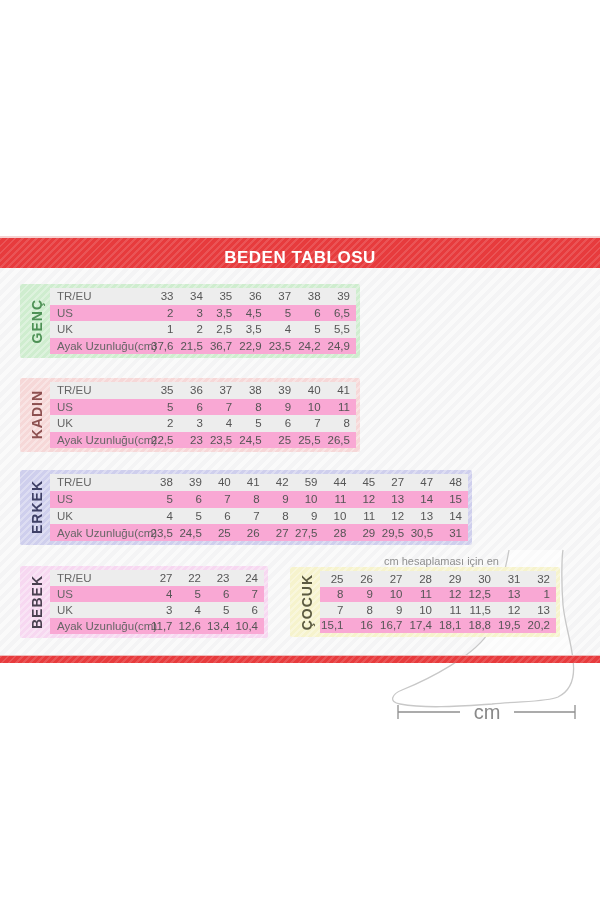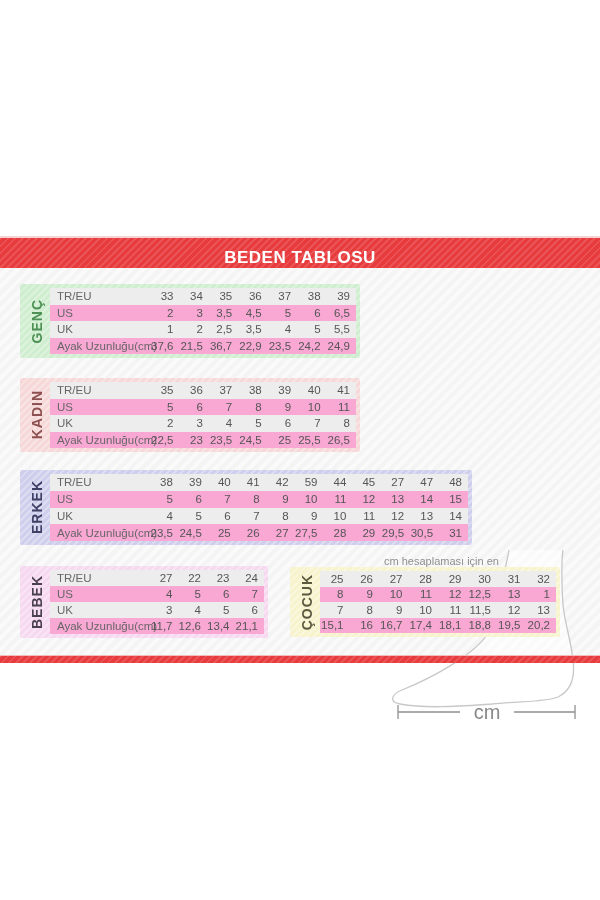--- a/index.html
+++ b/index.html
@@ -265,21 +265,21 @@
           <div class="cell">3</div>
           <div class="cell">4</div>
           <div class="cell">5</div>
           <div class="cell">6</div>
         </div>
         <div class="row">
           <div class="row-label">Ayak Uzunluğu(cm)</div>
           <div class="cell">11,7</div>
           <div class="cell">12,6</div>
           <div class="cell">13,4</div>
-          <div class="cell">21,1</div>
+          <div class="cell">10,4</div>
         </div>
       </div>
   </div>
 
   <div class="size-table t-cocuk" style="background-color: rgb(246, 243, 205);">
     <div class="side-label">
         <span style="color: rgb(91, 90, 64);">ÇOCUK</span>
       </div>
     <div class="rows">
         <div class="row">

